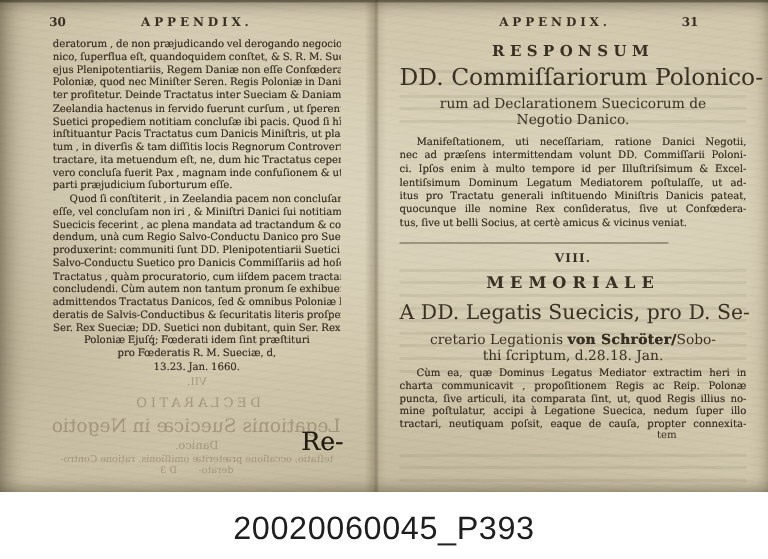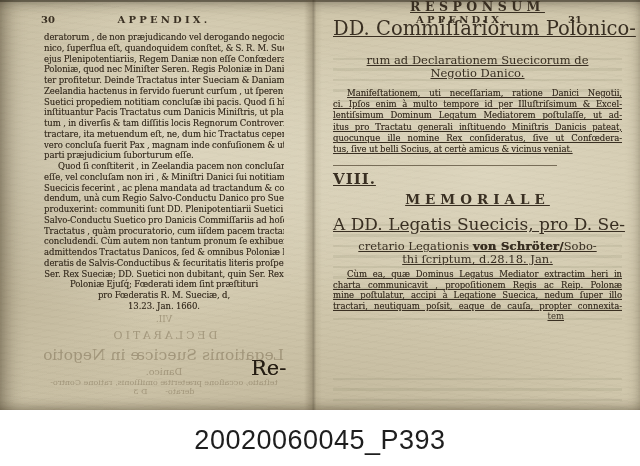--- a/index.html
+++ b/index.html
@@ -35,29 +35,29 @@
   .body{position:relative;}
   .pl-body{padding-top:32px;}
   .ln{white-space:nowrap;overflow:hidden;text-align:justify;text-align-last:justify;
       font-size:8.5px;word-spacing:-0.3px;letter-spacing:-0.05px;
       text-shadow:0 0 .4px rgba(58,48,34,.55);}
   .pl-body .ln{line-height:10.75px;height:10.75px;}
   .a-l{text-align:left;text-align-last:left;}
   .a-c{text-align:center;text-align-last:center;}
   .ind{text-indent:14px;}
   
-  .rp-content{position:relative;text-decoration:underline;}
+  .rp-content{position:relative;padding-top:36px;}
   .title1{text-align:center;font-size:12.5px;line-height:14px;letter-spacing:4.5px;font-weight:600;}
   .big1{margin-top:3px;text-align:center;font-size:19.5px;line-height:23px;white-space:nowrap;}
   .sub{text-align:center;font-size:11.5px;line-height:13px;white-space:nowrap;}
-  .sub-mt{margin-top:14px;text-align:center;}
+  .sub-mt{margin-top:4px;text-align:center;}
   .rp1{margin-top:8px;}
   .rp1 .ln{line-height:11.2px;height:11.2px;}
   .rule{margin-top:10px;width:224px;height:0;border-top:1.4px solid var(--rule,#5f5440);opacity:.8;}
-  .secno{margin-top:7px;font-size:15px;line-height:12px;letter-spacing:1px;font-weight:600;}
+  .secno{margin-top:7px;text-align:center;font-size:10px;line-height:12px;letter-spacing:1px;font-weight:600;}
   .title2{margin-top:7px;text-align:center;font-size:13.5px;line-height:15px;letter-spacing:5px;font-weight:600;}
   .big2{margin-top:6px;text-align:center;font-size:17px;line-height:22px;white-space:nowrap;}
   .sub3{margin-top:5px;}
   .y1660{margin-top:2px;font-size:10.5px;line-height:12px;letter-spacing:1px;}
   .fraktur{font-weight:700;letter-spacing:.3px;text-shadow:.4px 0 0 currentColor;}
   .rp2{margin-top:3px;}
   .rp2 .ln{line-height:10.6px;height:10.6px;}
   .catchword-right{margin-top:-1px;text-align:right;padding-right:58px;font-size:8.5px;line-height:10px;}
   
   .showthrough{position:absolute;left:0;top:314px;width:100%;transform:scaleX(-1);
@@ -141,35 +141,37 @@
         <span class="running">APPENDIX.</span>
         <span class="pageno pn-right">31</span>
       </div>
       <div class="rp-content">
         <div class="title1">RESPONSUM</div>
         <div class="big1">DD. Commiſſariorum Polonico-</div>
         <div class="sub sub-mt">rum ad Declarationem Suecicorum de</div>
         <div class="sub">Negotio Danico.</div>
         <div class="body rp1">
             <div class="ln a-j ind">Manifeſtationem, uti neceſſariam, ratione Danici Negotii,</div>
+            <div class="ln a-j">nec ad præſens intermittendam volunt DD. Commiſſarii Poloni-</div>
             <div class="ln a-j">ci. Ipſos enim à multo tempore id per Illuſtriſsimum &amp; Excel-</div>
             <div class="ln a-j">lentiſsimum Dominum Legatum Mediatorem poſtulaſſe, ut ad-</div>
             <div class="ln a-j">itus pro Tractatu generali inſtituendo Miniſtris Danicis pateat,</div>
             <div class="ln a-j">quocunque ille nomine Rex conſideratus, ſive ut Confœdera-</div>
             <div class="ln a-l">tus, ſive ut belli Socius, at certè amicus &amp; vicinus veniat.</div>
           </div>
         <div class="rule"></div>
         <div class="secno">VIII.</div>
         <div class="title2">MEMORIALE</div>
         <div class="big2">A DD. Legatis Suecicis, pro D. Se-</div>
         <div class="sub sub3"><span>cretario Legationis </span><span class="fraktur">von Schröter/</span><span>Sobo-</span></div>
         <div class="sub">thi ſcriptum, d.28.18. Jan.</div>
         <div class="body rp2">
             <div class="ln a-j ind">Cùm ea, quæ Dominus Legatus Mediator extractim heri in</div>
             <div class="ln a-j">charta communicavit , propoſitionem Regis ac Reip. Polonæ</div>
+            <div class="ln a-j">puncta, ſive articuli, ita comparata ſint, ut, quod Regis illius no-</div>
             <div class="ln a-j">mine poſtulatur, accipi à Legatione Suecica, nedum ſuper illo</div>
             <div class="ln a-j">tractari, neutiquam poſsit, eaque de cauſa, propter connexita-</div>
           </div>
         <div class="catchword-right">tem</div>
       </div>
     </div>
   </div>
 
   <div class="caption">
     <span>20020060045_P393</span>

